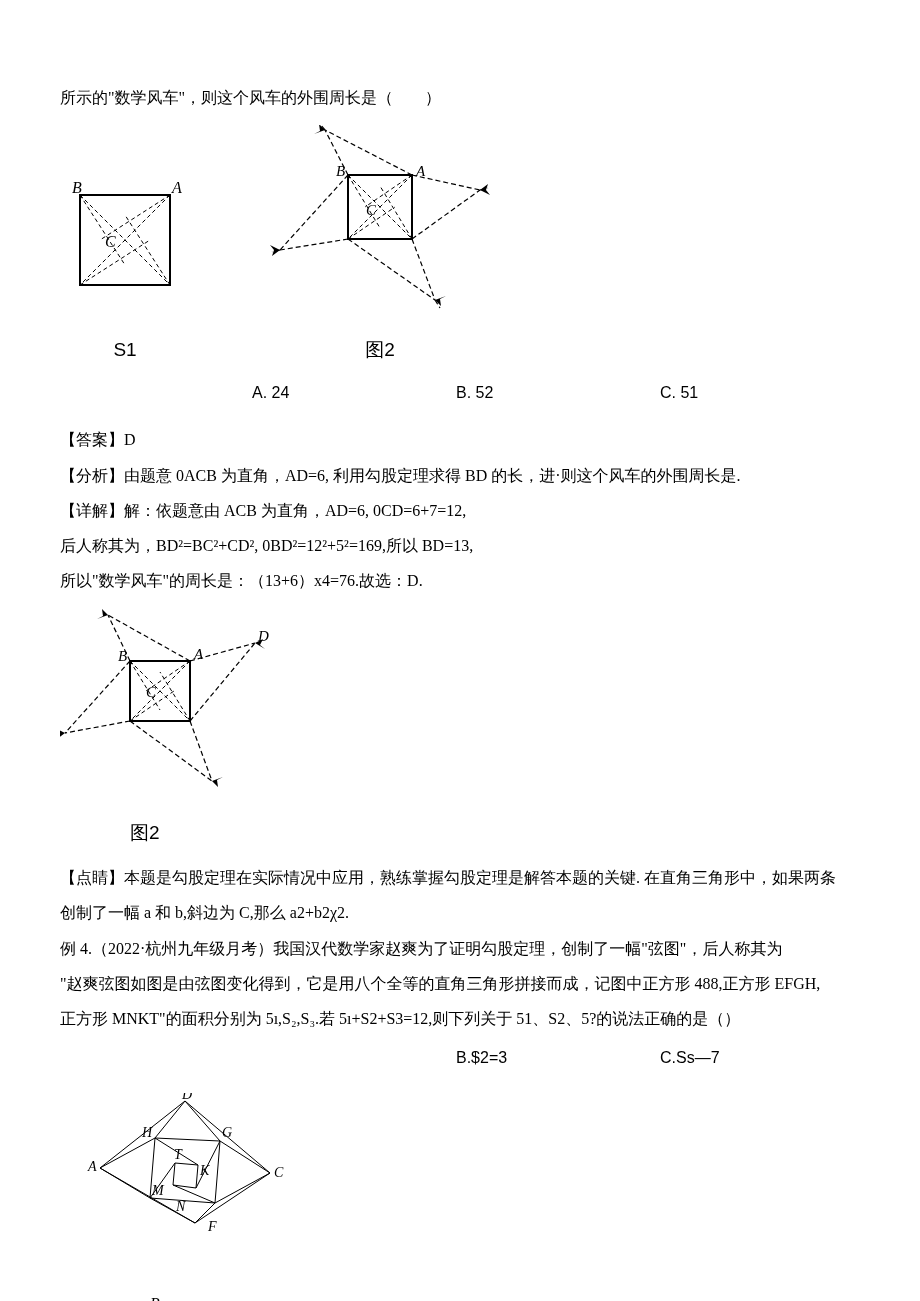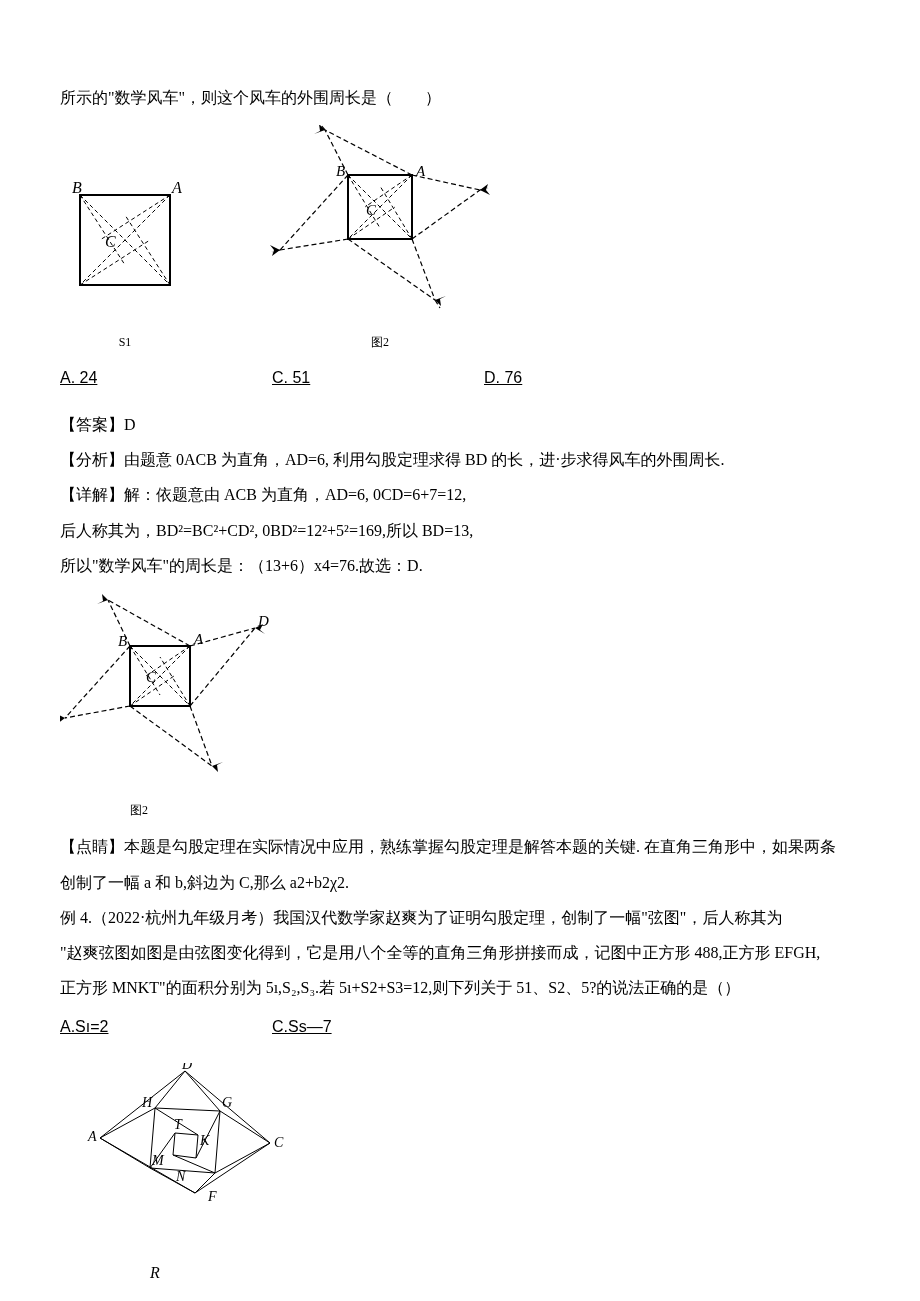--- a/index.html
+++ b/index.html
@@ -18,31 +18,30 @@
     .figure-row {
       display: flex;
       align-items: flex-end;
       gap: 80px;
       margin: 10px 0 4px 0;
     }
     .figure-block {
       text-align: center;
     }
     .figure-caption {
-      font-family: Liberation Serif, serif;
+      font-family: Liberation Sans, sans-serif;
       margin-top: 2px;
-      font-size: 12px;
+      font-size: 19px;
     }
     .options-row {
       display: flex;
-      justify-content: flex-start;
-      gap: 12px;
+      justify-content: flex-end;
+      gap: 4px;
       margin-top: 4px;
       font-family: Arial, sans-serif;
-      text-decoration: underline;
     }
     .opt {
       width: 25%;
     }
     .solution-figure {
       margin: 10px 0 6px 0;
     }
     .zhao-figure {
       margin: 18px 0 10px 20px;
     }
@@ -108,26 +107,26 @@
         <text x="36" y="-44" font-size="15">A</text>
         <text x="-14" y="-5" font-size="15">C</text>
       </g>
     </svg>
     <div class="figure-caption">图2</div>
   </div>
 </div>
 
 <div class="options-row">
   <span class="opt">A. 24</span>
+  <span class="opt">B.   52</span>
   <span class="opt">C.   51</span>
-  <span class="opt">D. 76</span>
 </div>
 
 <p class="line" style="margin-top:12px">【答案】D</p>
-<p class="line">【分析】由题意 0ACB 为直角，AD=6, 利用勾股定理求得 BD 的长，进·步求得风车的外围周长.</p>
+<p class="line">【分析】由题意 0ACB 为直角，AD=6, 利用勾股定理求得 BD 的长，进·则这个风车的外围周长是.</p>
 <p class="line">【详解】解：依题意由 ACB 为直角，AD=6, 0CD=6+7=12,</p>
 <p class="line">后人称其为，BD²=BC²+CD², 0BD²=12²+5²=169,所以  BD=13,</p>
 <p class="line">所以"数学风车"的周长是：（13+6）x4=76.故选：D.</p>
 
 <div class="solution-figure">
   <svg width="210" height="190" viewBox="0 0 210 190">
     <g transform="translate(100,95)">
       <rect x="-30" y="-42" width="60" height="60" fill="none" stroke="#000" stroke-width="2"></rect>
       <line x1="-30" y1="-42" x2="30" y2="18" stroke="#000" stroke-dasharray="4 3"></line>
       <line x1="30" y1="-42" x2="-30" y2="18" stroke="#000" stroke-dasharray="4 3"></line>
@@ -158,21 +157,21 @@
   <div class="figure-caption" style="text-align:left;margin-left:70px">图2</div>
 </div>
 
 <p class="line">【点睛】本题是勾股定理在实际情况中应用，熟练掌握勾股定理是解答本题的关键. 在直角三角形中，如果两条</p>
 <p class="line">创制了一幅 a 和 b,斜边为 C,那么 a2+b2χ2.</p>
 <p class="line">例 4.（2022·杭州九年级月考）我国汉代数学家赵爽为了证明勾股定理，创制了一幅"弦图"，后人称其为</p>
 <p class="line">"赵爽弦图如图是由弦图变化得到，它是用八个全等的直角三角形拼接而成，记图中正方形 488,正方形 EFGH,</p>
 <p class="line">正方形 MNKT"的面积分别为 5ı,S₂,S₃.若 5ı+S2+S3=12,则下列关于 51、S2、5?的说法正确的是（）</p>
 
 <div class="options-row">
-  <span class="opt">A.Sı=2</span>
+  <span class="opt">B.$2=3</span>
   <span class="opt">C.Ss—7</span>
 </div>
 
 <div class="zhao-figure">
   <svg width="210" height="160" viewBox="0 0 210 160">
     <g stroke="#000" fill="none" stroke-width="1">
       <polygon points="105,8 190,80 115,130 20,75"></polygon>
       <polygon points="75,45 140,48 135,110 70,105"></polygon>
       <polygon points="95,70 118,72 116,95 93,92"></polygon>
       <line x1="105" y1="8" x2="75" y2="45"></line>

